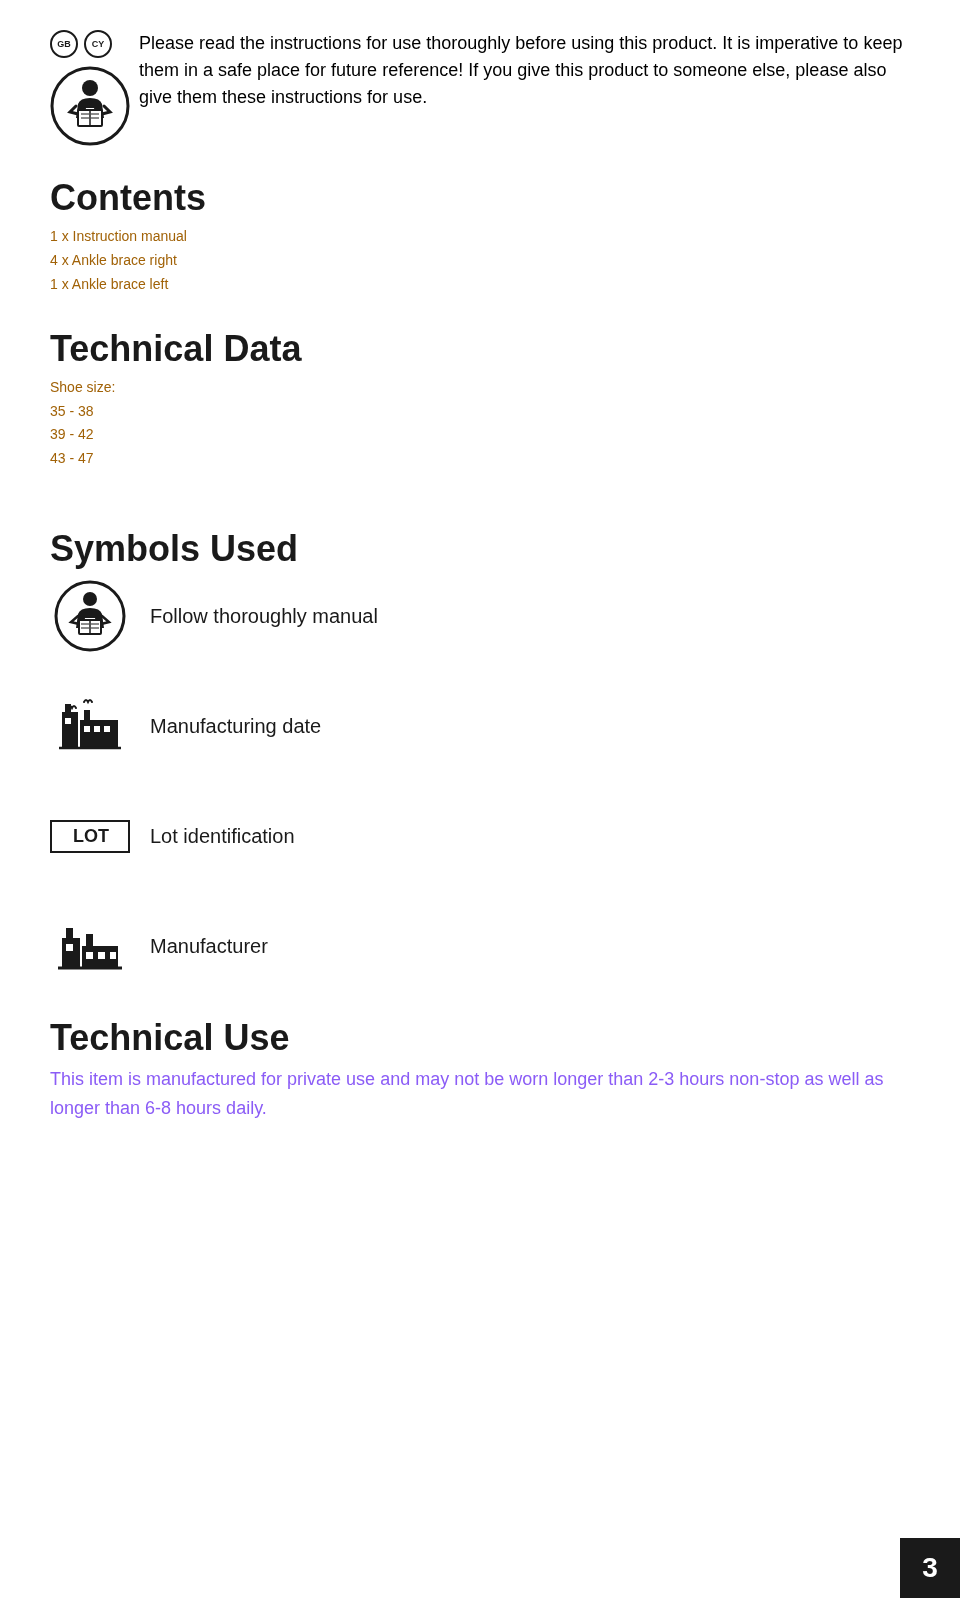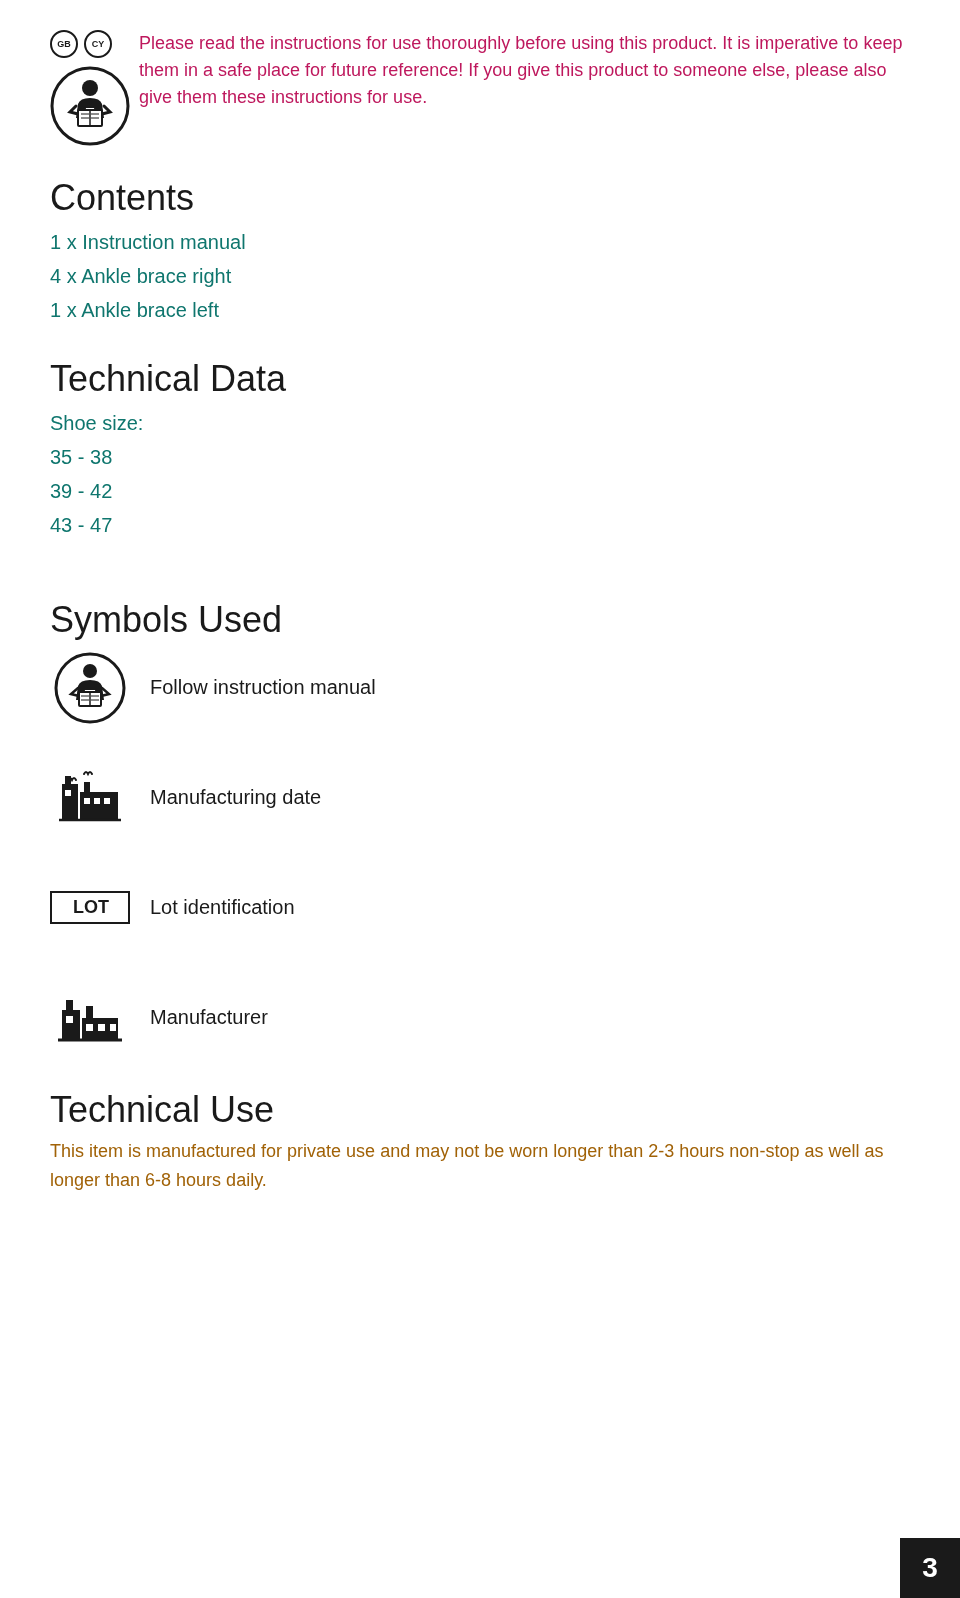--- a/index.html
+++ b/index.html
@@ -56,40 +56,40 @@
       color: #1a1a1a;
     }
 
     .header-text-block {
       flex: 1;
     }
 
     .header-text {
       font-size: 18px;
       line-height: 1.5;
-      color: #be185d;
+      color: #000000;
     }
 
     
     .contents-section {
       margin-bottom: 30px;
     }
 
     .section-title {
       font-size: 36px;
-      font-weight: normal;
+      font-weight: bold;
       color: #1a1a1a;
       margin-bottom: 6px;
       line-height: 1.2;
     }
 
     .section-body {
-      font-size: 20px;
+      font-size: 14px;
       line-height: 1.7;
-      color: #0f766e;
+      color: #a16207;
     }
 
     
     .technical-section {
       margin-bottom: 56px;
     }
 
     
     .symbols-section {
       margin-bottom: 30px;
@@ -128,21 +128,21 @@
     }
 
     
     .intended-section {
       margin-bottom: 40px;
     }
 
     .intended-body {
       font-size: 18px;
       line-height: 1.6;
-      color: #a16207;
+      color: #8b5cf6;
     }
 
     
     .page-number-box {
       position: absolute;
       bottom: 0;
       right: 0;
       background: #1a1a1a;
       color: #ffffff;
       width: 60px;
@@ -233,21 +233,21 @@
           <path d="M48 36 L55 42 L47 44" stroke="#1a1a1a" stroke-width="2.5" fill="none" stroke-linecap="round"></path>
 
           <rect x="25" y="40" width="22" height="14" rx="1" fill="white" stroke="#1a1a1a" stroke-width="2"></rect>
           <line x1="36" y1="40" x2="36" y2="54" stroke="#1a1a1a" stroke-width="1.5"></line>
           <line x1="27" y1="44" x2="35" y2="44" stroke="#1a1a1a" stroke-width="1"></line>
           <line x1="27" y1="48" x2="35" y2="48" stroke="#1a1a1a" stroke-width="1"></line>
           <line x1="37" y1="44" x2="45" y2="44" stroke="#1a1a1a" stroke-width="1"></line>
           <line x1="37" y1="48" x2="45" y2="48" stroke="#1a1a1a" stroke-width="1"></line>
         </svg>
       </div>
-      <span class="symbol-label">Follow instruction manual</span>
+      <span class="symbol-label">Follow thoroughly manual</span>
     </div>
 
     <div class="symbol-item">
       <div class="symbol-icon">
         <svg width="72" height="72" viewBox="0 0 72 72" xmlns="http://www.w3.org/2000/svg">
 
           <path d="M14 18 Q16 14 18 18 Q20 14 22 18" stroke="#1a1a1a" stroke-width="2" fill="none" stroke-linecap="round"></path>
           <path d="M30 12 Q32 8 34 12 Q36 8 38 12" stroke="#1a1a1a" stroke-width="2" fill="none" stroke-linecap="round"></path>
 
           <rect x="8" y="22" width="16" height="36" fill="#1a1a1a"></rect>

